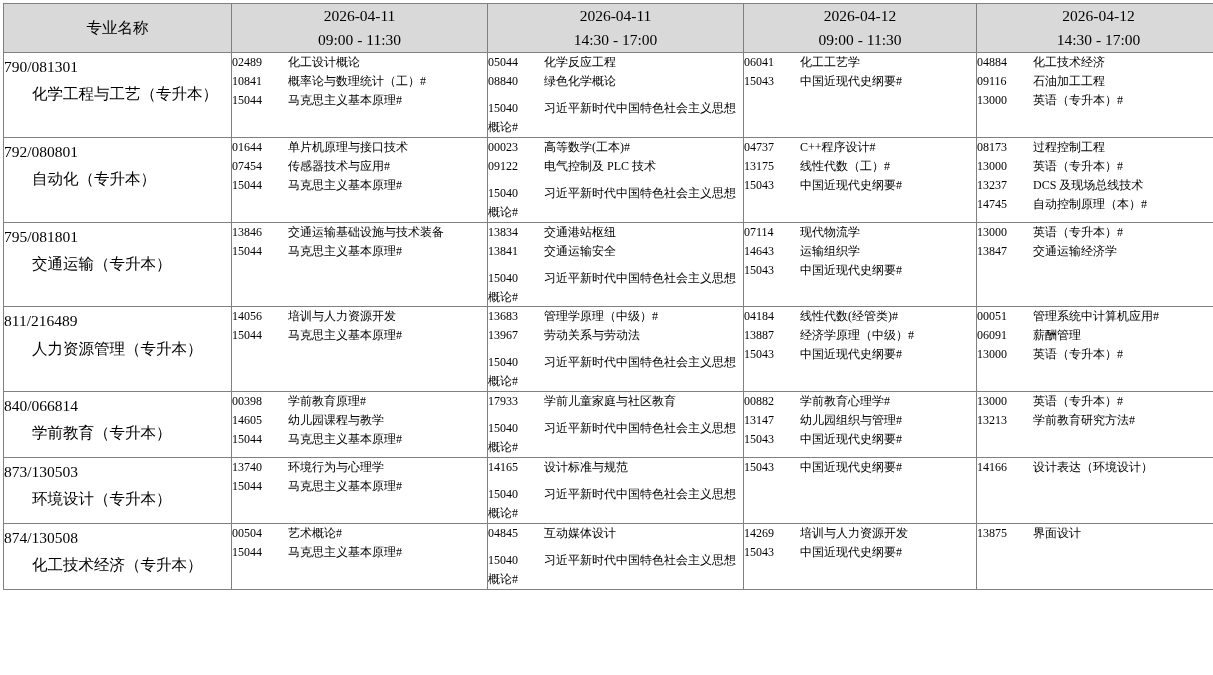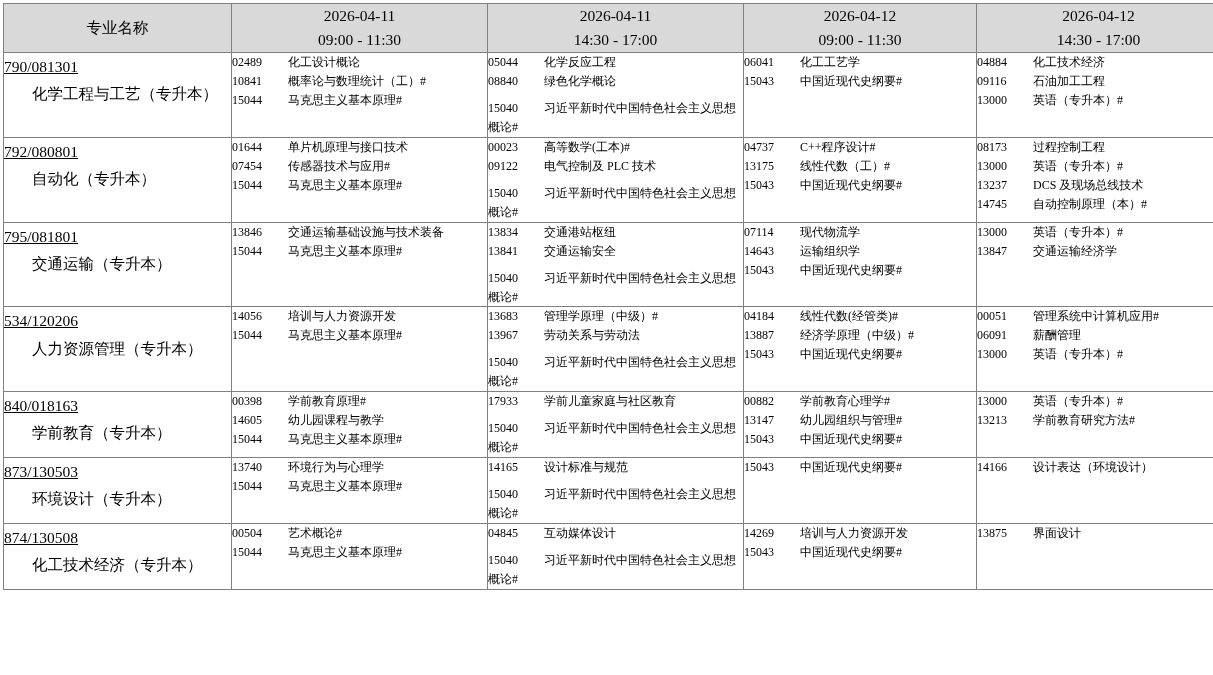--- a/index.html
+++ b/index.html
@@ -61,21 +61,21 @@
     white-space: normal;
     margin-top: 8px;
   }
   .code {
     display: inline-block;
     min-width: 52px;
   }
   .name {
     margin-left: 4px;
   }
-  .major-id { display: block; text-decoration: underline; }
+  .major-id { display: block; }
   .major-name { display: block; margin-left: 28px; }
 </style>
 </head>
 <body>
 
 <table class="exam-table">
   <colgroup>
     <col class="c-major">
     <col class="c-slot">
     <col class="c-slot">
@@ -175,21 +175,21 @@
           <span class="course-line"><span class="code">14643</span><span class="name">运输组织学</span></span>
           <span class="course-line"><span class="code">15043</span><span class="name">中国近现代史纲要#</span></span>
         </td>
         <td class="slot-cell">
           <span class="course-line"><span class="code">13000</span><span class="name">英语（专升本）#</span></span>
           <span class="course-line"><span class="code">13847</span><span class="name">交通运输经济学</span></span>
         </td>
       </tr>
       <tr>
         <td class="major-cell">
-          <span class="major-id">534/120206</span>
+          <span class="major-id">811/216489</span>
           <span class="major-name">人力资源管理（专升本）</span>
         </td>
         <td class="slot-cell">
           <span class="course-line"><span class="code">14056</span><span class="name">培训与人力资源开发</span></span>
           <span class="course-line"><span class="code">15044</span><span class="name">马克思主义基本原理#</span></span>
         </td>
         <td class="slot-cell">
           <span class="course-line"><span class="code">13683</span><span class="name">管理学原理（中级）#</span></span>
           <span class="course-line"><span class="code">13967</span><span class="name">劳动关系与劳动法</span></span>
           <span class="course-line wrap"><span class="code">15040</span><span class="name">习近平新时代中国特色社会主义思想概论#</span></span>
@@ -200,21 +200,21 @@
           <span class="course-line"><span class="code">15043</span><span class="name">中国近现代史纲要#</span></span>
         </td>
         <td class="slot-cell">
           <span class="course-line"><span class="code">00051</span><span class="name">管理系统中计算机应用#</span></span>
           <span class="course-line"><span class="code">06091</span><span class="name">薪酬管理</span></span>
           <span class="course-line"><span class="code">13000</span><span class="name">英语（专升本）#</span></span>
         </td>
       </tr>
       <tr>
         <td class="major-cell">
-          <span class="major-id">840/018163</span>
+          <span class="major-id">840/066814</span>
           <span class="major-name">学前教育（专升本）</span>
         </td>
         <td class="slot-cell">
           <span class="course-line"><span class="code">00398</span><span class="name">学前教育原理#</span></span>
           <span class="course-line"><span class="code">14605</span><span class="name">幼儿园课程与教学</span></span>
           <span class="course-line"><span class="code">15044</span><span class="name">马克思主义基本原理#</span></span>
         </td>
         <td class="slot-cell">
           <span class="course-line"><span class="code">17933</span><span class="name">学前儿童家庭与社区教育</span></span>
           <span class="course-line wrap"><span class="code">15040</span><span class="name">习近平新时代中国特色社会主义思想概论#</span></span>

